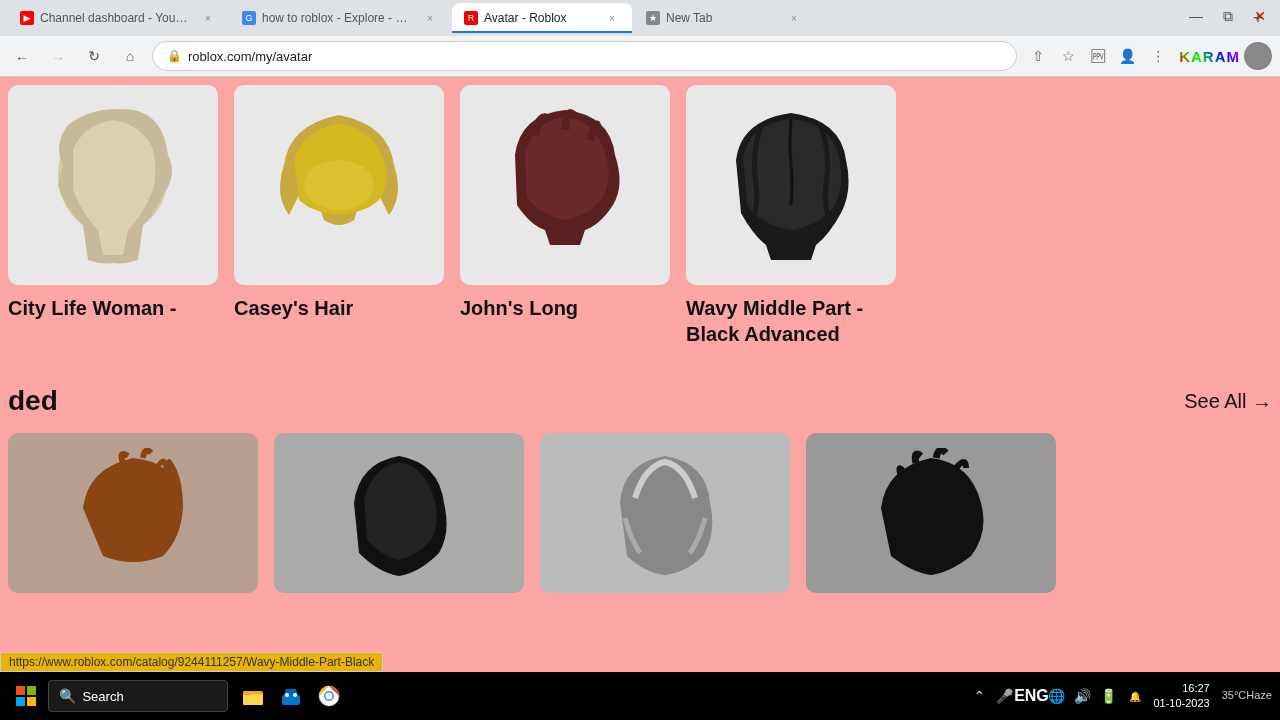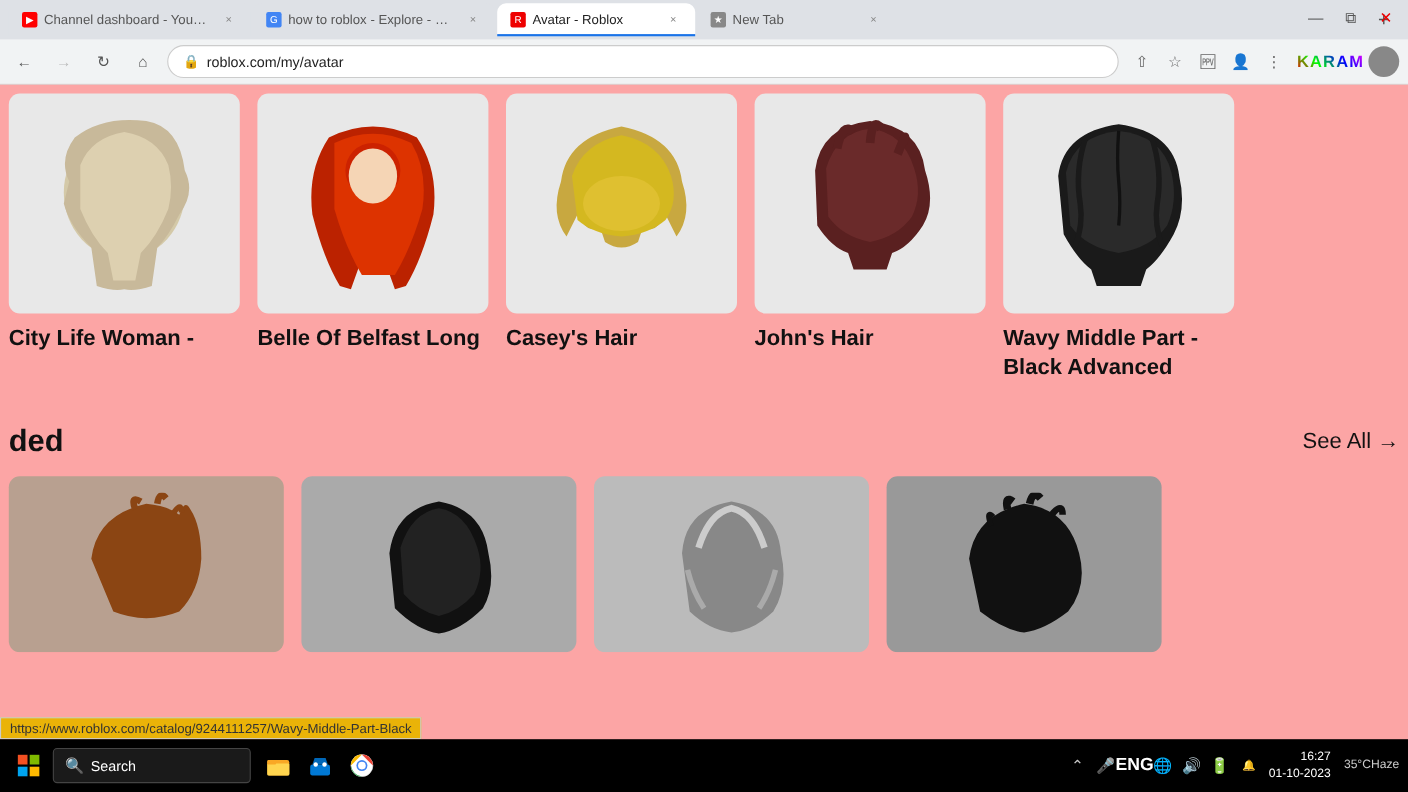--- a/index.html
+++ b/index.html
@@ -452,32 +452,20 @@
       <div class="hair-card">
         <svg class="hair-svg" viewBox="0 0 140 160">
           <ellipse cx="70" cy="70" rx="55" ry="60" fill="#d4c9a8"></ellipse>
           <path d="M20 60 Q10 40 25 20 Q50 0 90 5 Q120 10 125 50 Q135 70 120 90 Q110 110 100 120 L95 155 Q80 160 70 158 Q60 160 45 155 L40 120 Q20 100 15 80 Z" fill="#c8b99a"></path>
           <path d="M30 45 Q40 20 70 15 Q100 20 110 45 Q115 65 110 85 Q100 110 85 125 L80 150 L60 150 L55 125 Q40 110 30 85 Z" fill="#ddd0b0"></path>
         </svg>
       </div>
       <div class="hair-name">City Life Woman -</div>
     </div>
 
-    <div class="hair-item">
-      <div class="hair-card">
-        <svg class="hair-svg" viewBox="0 0 140 160">
-          <path d="M30 20 Q70 0 110 20 Q130 50 125 90 Q115 130 100 155 L90 158 L80 130 Q70 140 60 130 L50 158 L40 155 Q25 130 15 90 Q10 50 30 20 Z" fill="#bb2200"></path>
-          <path d="M35 25 Q70 8 105 25 Q120 50 115 85 Q105 120 90 145 L60 145 Q45 120 35 85 Z" fill="#dd3300"></path>
-          <circle cx="70" cy="50" r="25" fill="#cc2200"></circle>
-
-          <ellipse cx="70" cy="55" rx="22" ry="25" fill="#f5d5b5"></ellipse>
-        </svg>
-      </div>
-      <div class="hair-name">Belle Of Belfast Long</div>
-    </div>
 
     <div class="hair-item">
       <div class="hair-card">
         <svg class="hair-svg" viewBox="0 0 140 160">
           <path d="M15 60 Q20 20 70 10 Q120 20 125 60 Q135 90 120 110 L110 90 Q100 110 90 100 L85 115 Q70 125 55 115 L50 100 Q40 110 30 90 L20 110 Q5 90 15 60 Z" fill="#c8a840"></path>
           <path d="M25 55 Q35 25 70 18 Q105 25 115 55 Q122 78 110 95 Q95 108 70 110 Q45 108 30 95 Z" fill="#d4b820"></path>
           <ellipse cx="70" cy="80" rx="35" ry="25" fill="#dfc030"></ellipse>
         </svg>
       </div>
       <div class="hair-name">Casey's Hair</div>
@@ -487,21 +475,21 @@
       <div class="hair-card">
         <svg class="hair-svg" viewBox="0 0 140 160">
           <path d="M20 50 Q25 10 70 5 Q115 10 120 50 Q130 80 118 100 Q105 120 90 125 L85 140 L55 140 L50 125 Q35 120 22 100 Z" fill="#5a2020"></path>
           <path d="M30 48 Q40 15 70 12 Q100 15 110 48 Q118 72 108 92 Q95 110 70 115 Q45 110 32 92 Z" fill="#6a2a2a"></path>
 
           <path d="M40 30 Q45 5 55 15" fill="none" stroke="#5a2020" stroke-width="8"></path>
           <path d="M70 25 Q72 0 80 12" fill="none" stroke="#5a2020" stroke-width="8"></path>
           <path d="M95 35 Q105 10 100 25" fill="none" stroke="#5a2020" stroke-width="8"></path>
         </svg>
       </div>
-      <div class="hair-name">John's Hair</div>
+      <div class="hair-name">John's Long</div>
     </div>
 
     <div class="hair-item">
       <div class="hair-card">
         <svg class="hair-svg" viewBox="0 0 140 160">
           <path d="M15 55 Q20 15 70 8 Q120 15 125 55 Q132 85 120 108 Q108 130 95 140 L90 155 L50 155 L45 140 Q32 130 20 108 Z" fill="#1a1a1a"></path>
           <path d="M22 52 Q30 18 70 14 Q110 18 118 52 Q124 78 114 100 Q100 120 70 125 Q40 120 26 100 Z" fill="#2a2a2a"></path>
 
           <path d="M70 14 Q68 40 70 60 Q72 80 70 100" fill="none" stroke="#111" stroke-width="3"></path>
           <path d="M40 20 Q30 50 35 80 Q38 100 30 120" fill="none" stroke="#1a1a1a" stroke-width="5"></path>

